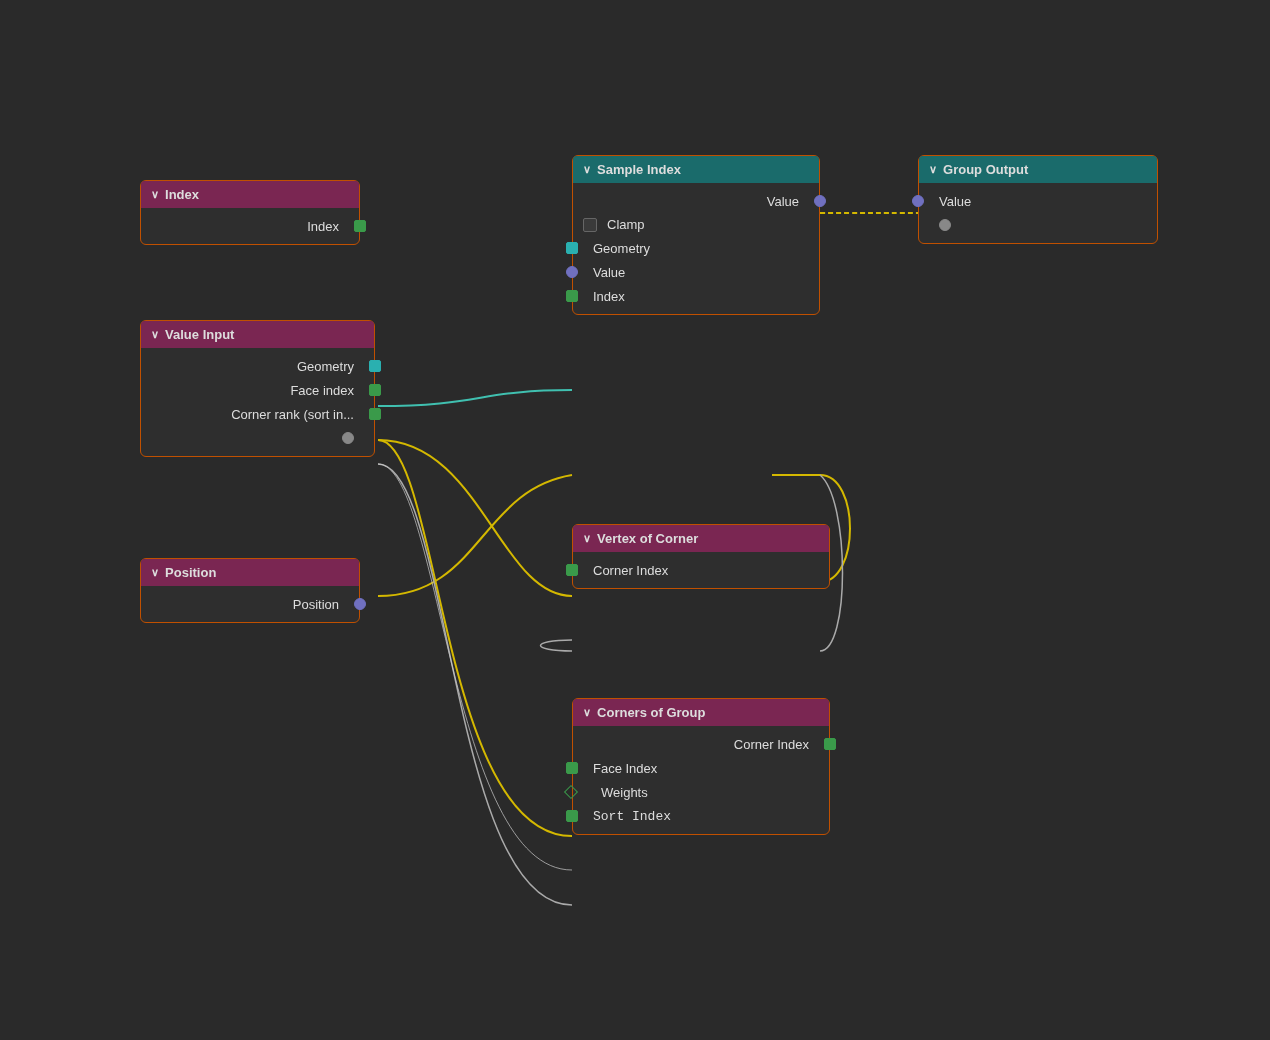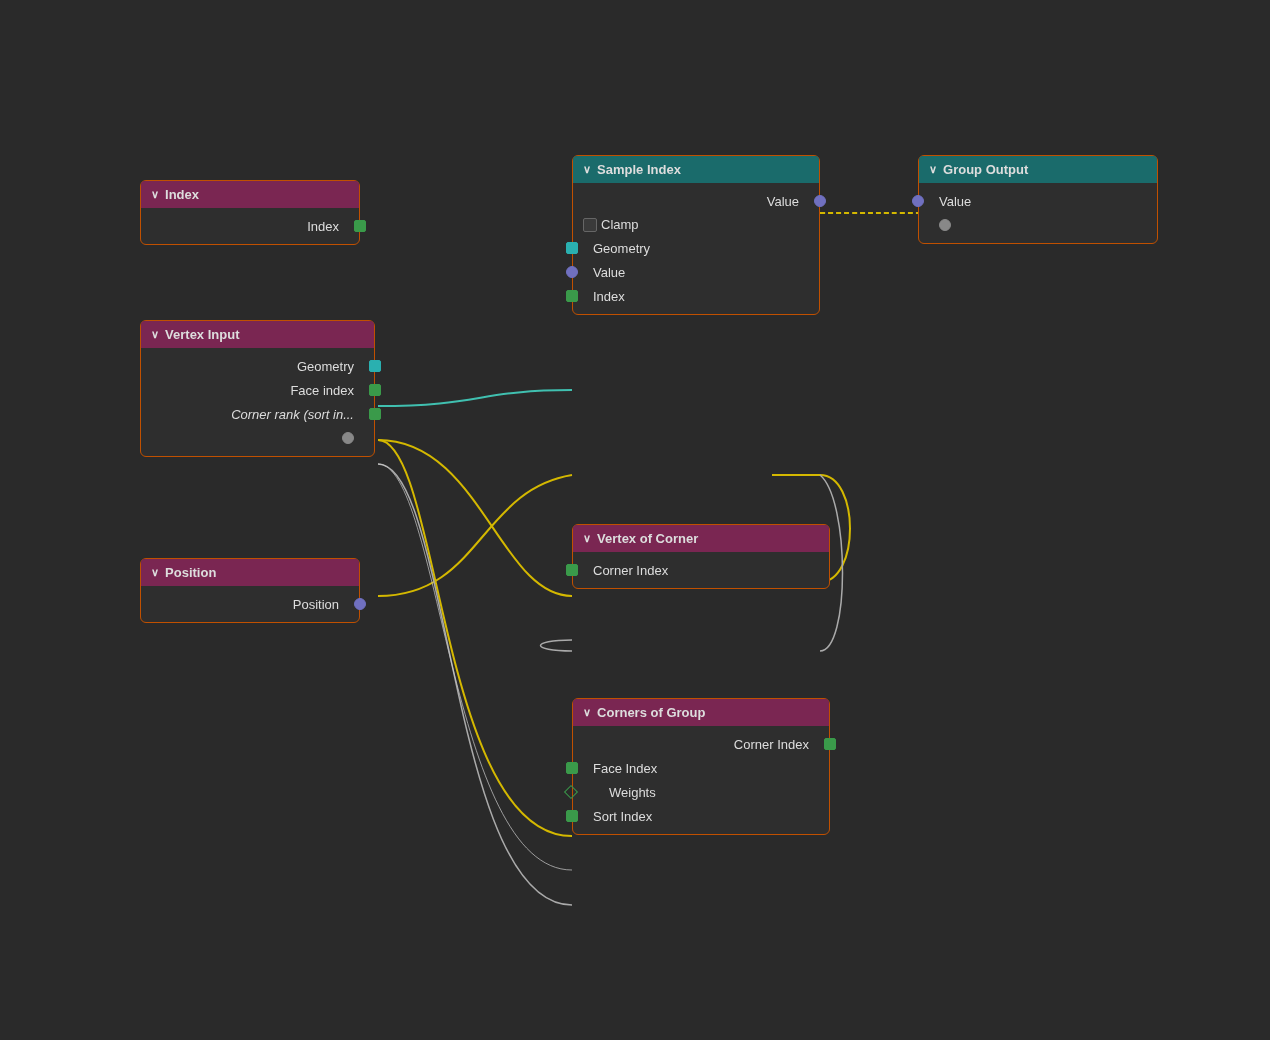--- a/index.html
+++ b/index.html
@@ -99,21 +99,21 @@
       color: #ddd;
       border-radius: 3px;
       padding: 3px 6px;
       width: 170px;
       font-size: 12px;
     }
 
     .checkbox-row {
       display: flex;
       align-items: flex-end;
-      gap: 4px;
+      gap: 10px;
       padding: 4px 10px;
     }
 
     .checkbox-box {
       width: 14px;
       height: 14px;
       background: #3a3a3a;
       border: 1px solid #666;
       border-radius: 2px;
       display: inline-block;
@@ -164,32 +164,32 @@
     <div class="node-row right" style="position:relative; padding-right:20px;">
       <span>Index</span>
       <span class="socket green right"></span>
     </div>
   </div>
 </div>
 
 <div class="node" style="left:140px; top:320px; width:235px;">
   <div class="node-header pink">
     <span class="chevron">∨</span>
-    <span>Vertex Input</span>
+    <span>Value Input</span>
   </div>
   <div class="node-body">
     <div class="node-row right" style="position:relative; padding-right:20px;">
       <span>Geometry</span>
       <span class="socket teal-s right"></span>
     </div>
     <div class="node-row right" style="position:relative; padding-right:20px;">
       <span>Face index</span>
       <span class="socket green right"></span>
     </div>
-    <div class="node-row right" style="position:relative; padding-right:20px;font-style:italic;">
+    <div class="node-row right" style="position:relative; padding-right:20px;">
       <span>Corner rank (sort in...</span>
       <span class="socket green right"></span>
     </div>
     <div class="node-row right" style="position:relative; padding-right:20px;">
       <span class="socket gray right" style="position:relative; right:auto; display:inline-block; margin-left:auto;"></span>
     </div>
   </div>
 </div>
 
 <div class="node" style="left:140px; top:558px; width:220px;">
@@ -278,20 +278,20 @@
       <span>Corner Index</span>
       <span class="socket green right"></span>
     </div>
 
     <div class="node-row left" style="position:relative; padding-left:20px;">
       <span class="socket green left"></span>
       <span>Face Index</span>
     </div>
     <div class="node-row left" style="position:relative; padding-left:20px;">
       <span class="socket green outline-only left diamond"></span>
-      <span style="margin-left:16px;">Weights</span>
-    </div>
-    <div class="node-row left" style="position:relative; padding-left:20px;">
+      <span style="margin-left:8px;">Weights</span>
+    </div>
+    <div class="node-row left" style="position:relative; padding-left:20px;font-family:Liberation Mono, monospace;">
       <span class="socket green left"></span>
       <span>Sort Index</span>
     </div>
   </div>
 </div>
 
 </body></html>

